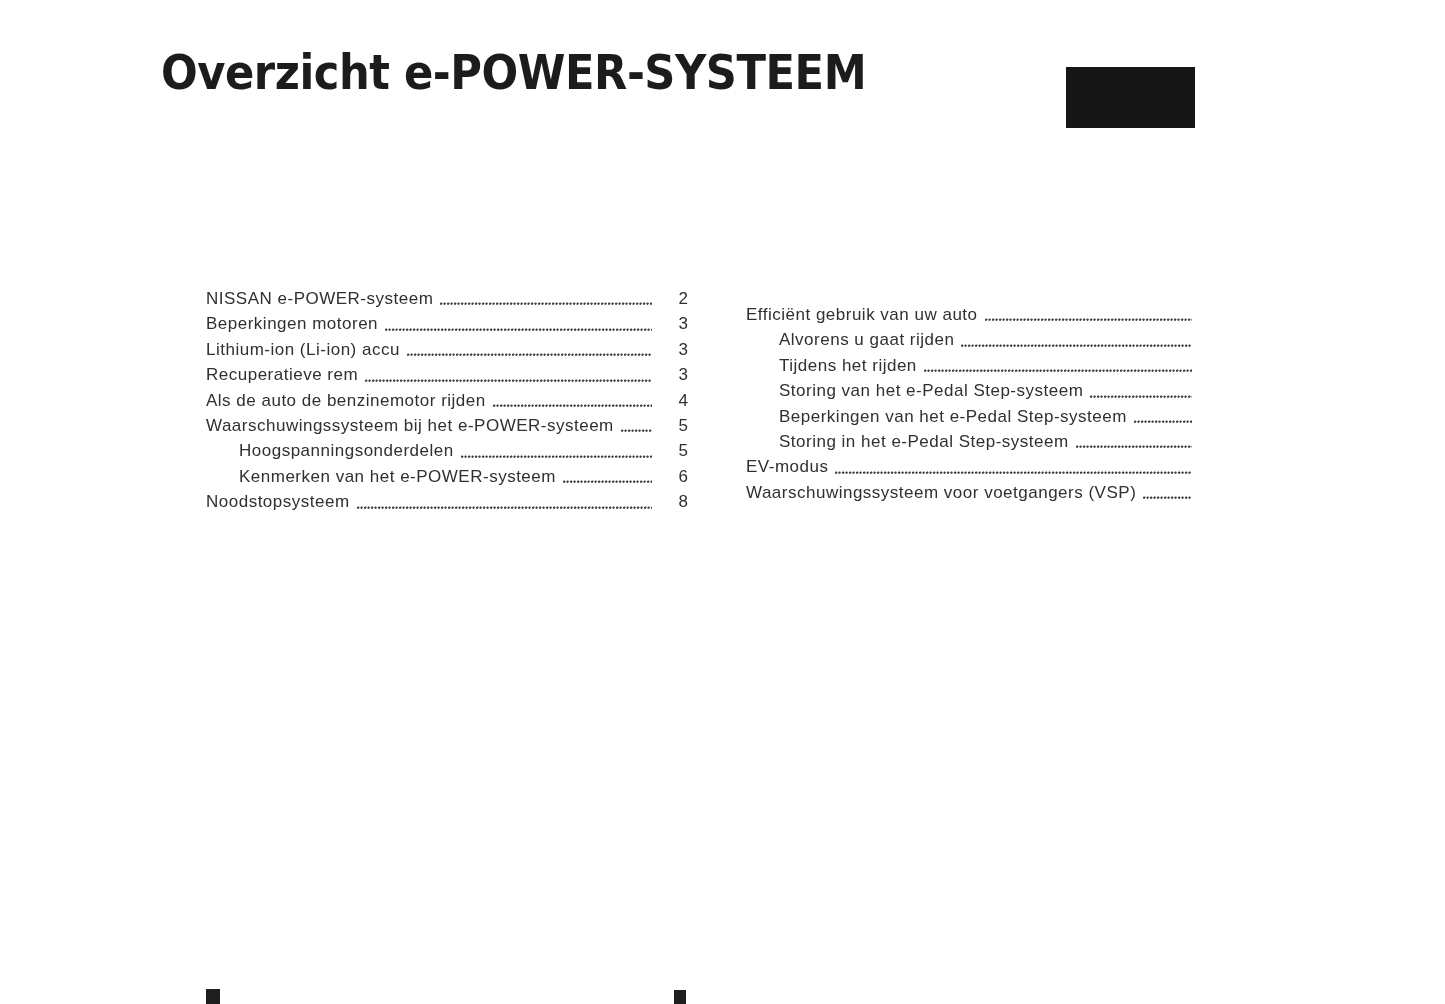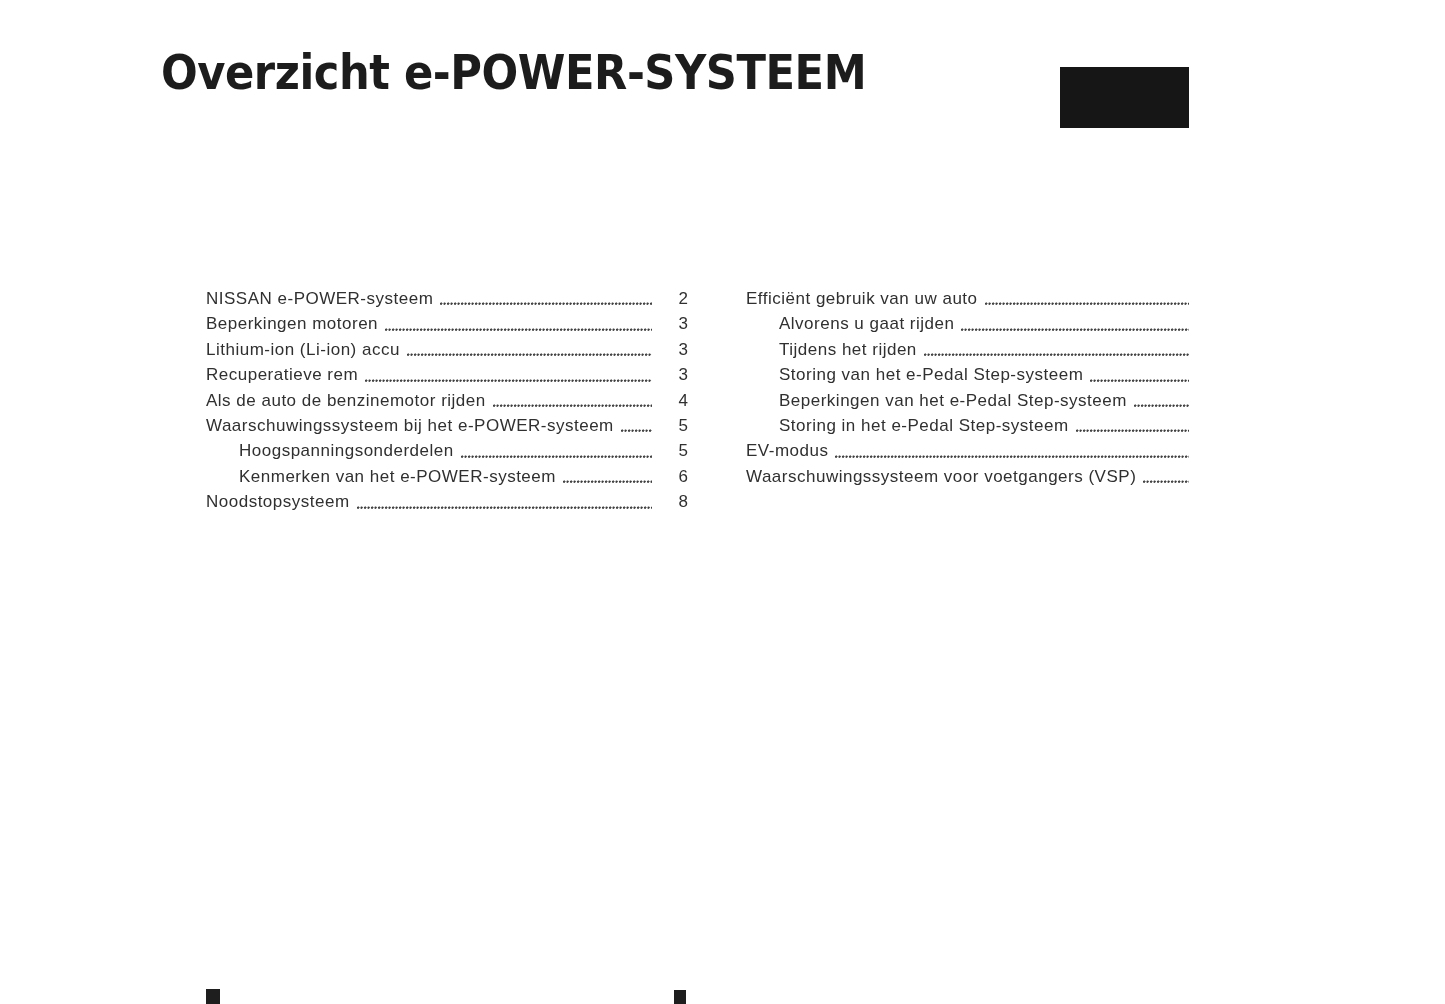--- a/index.html
+++ b/index.html
@@ -3,20 +3,21 @@
 <meta charset="utf-8">
 <style>
   html, body { margin: 0; padding: 0; background: #ffffff; }
   .page {
     position: relative;
     width: 1189px;
     height: 1004px;
     background: var(--page-bg, #ffffff);
     font-family: "Liberation Sans", sans-serif;
     overflow: hidden;
+    padding-left: 6px;
   }
   .title {
     position: absolute;
     left: 161px;
     top: 44px;
     margin: 0;
     font-family: "DejaVu Sans", "Liberation Sans", sans-serif;
     font-size: 48px;
     font-weight: 800;
     letter-spacing: -0.5px;
@@ -32,21 +33,21 @@
     width: 129px;
     height: 61px;
     background: var(--tab-color, #161616);
   }
   .toc-col {
     position: absolute;
     top: 286px;
     width: 482px;
   }
   .toc-col.left  { left: 206px; }
-  .toc-col.right { left: 746px; }
+  .toc-col.right { left: 746px; margin-top: 16px; }
   .toc-row {
     display: flex;
     align-items: flex-end;
     height: 25.4px;
     line-height: 25.4px;
     font-size: 17px;
     letter-spacing: 0.5px;
     color: var(--text-color, #303030);
     white-space: nowrap;
   }

